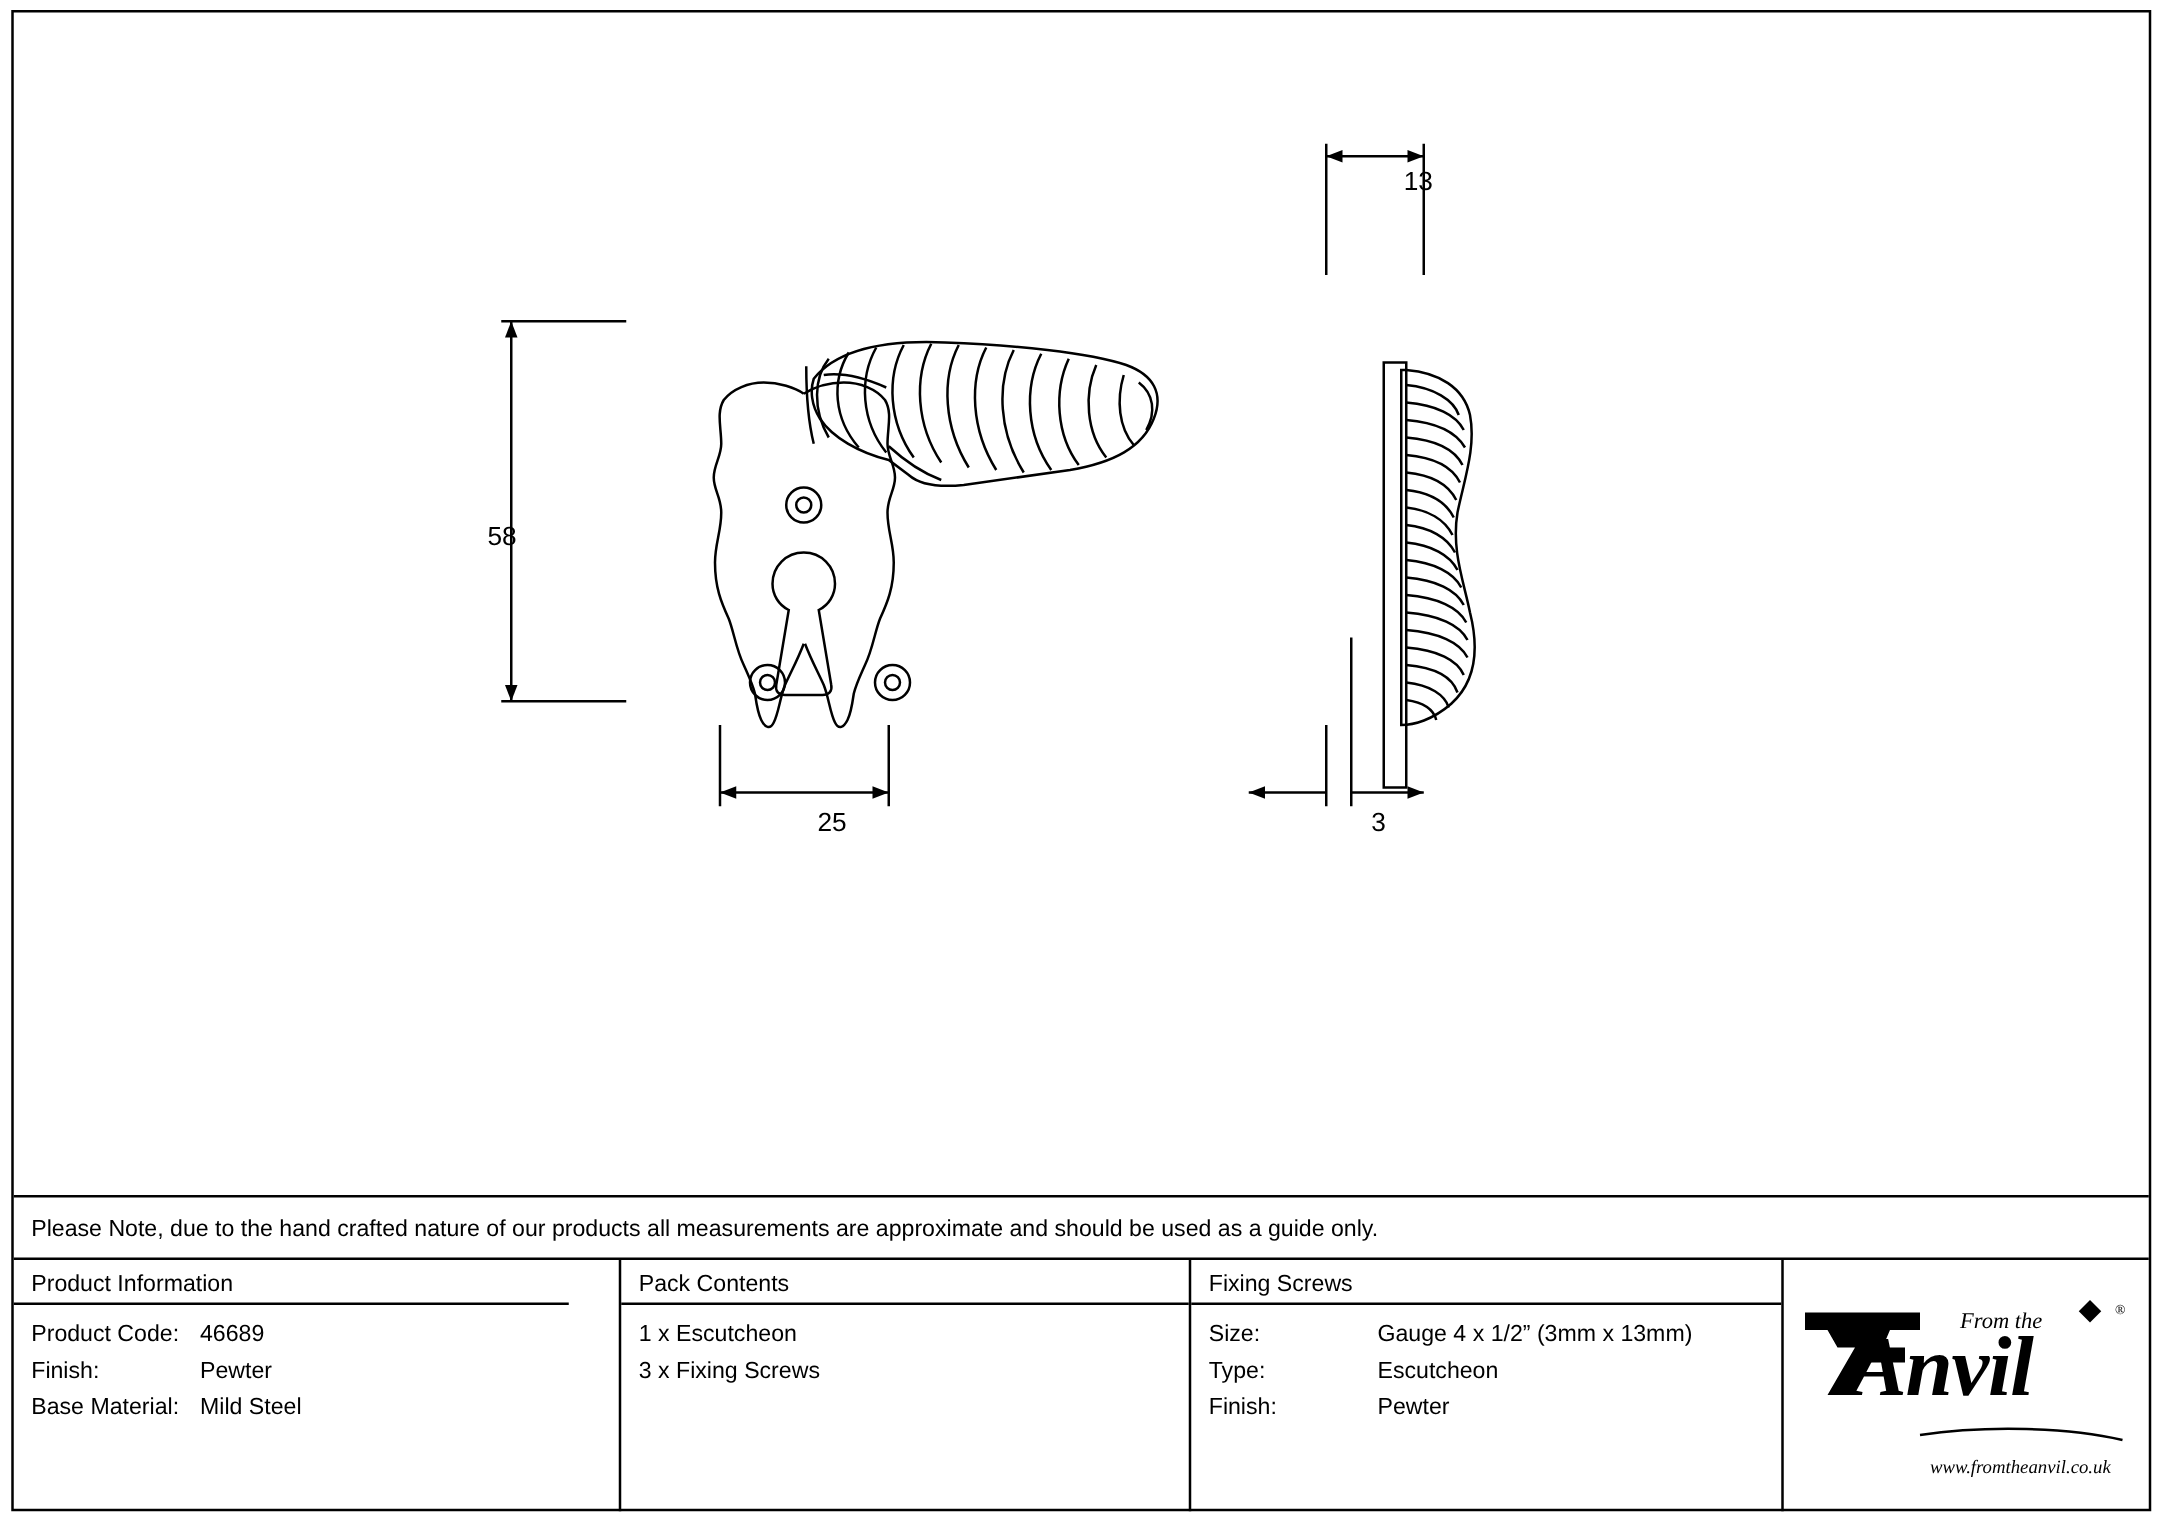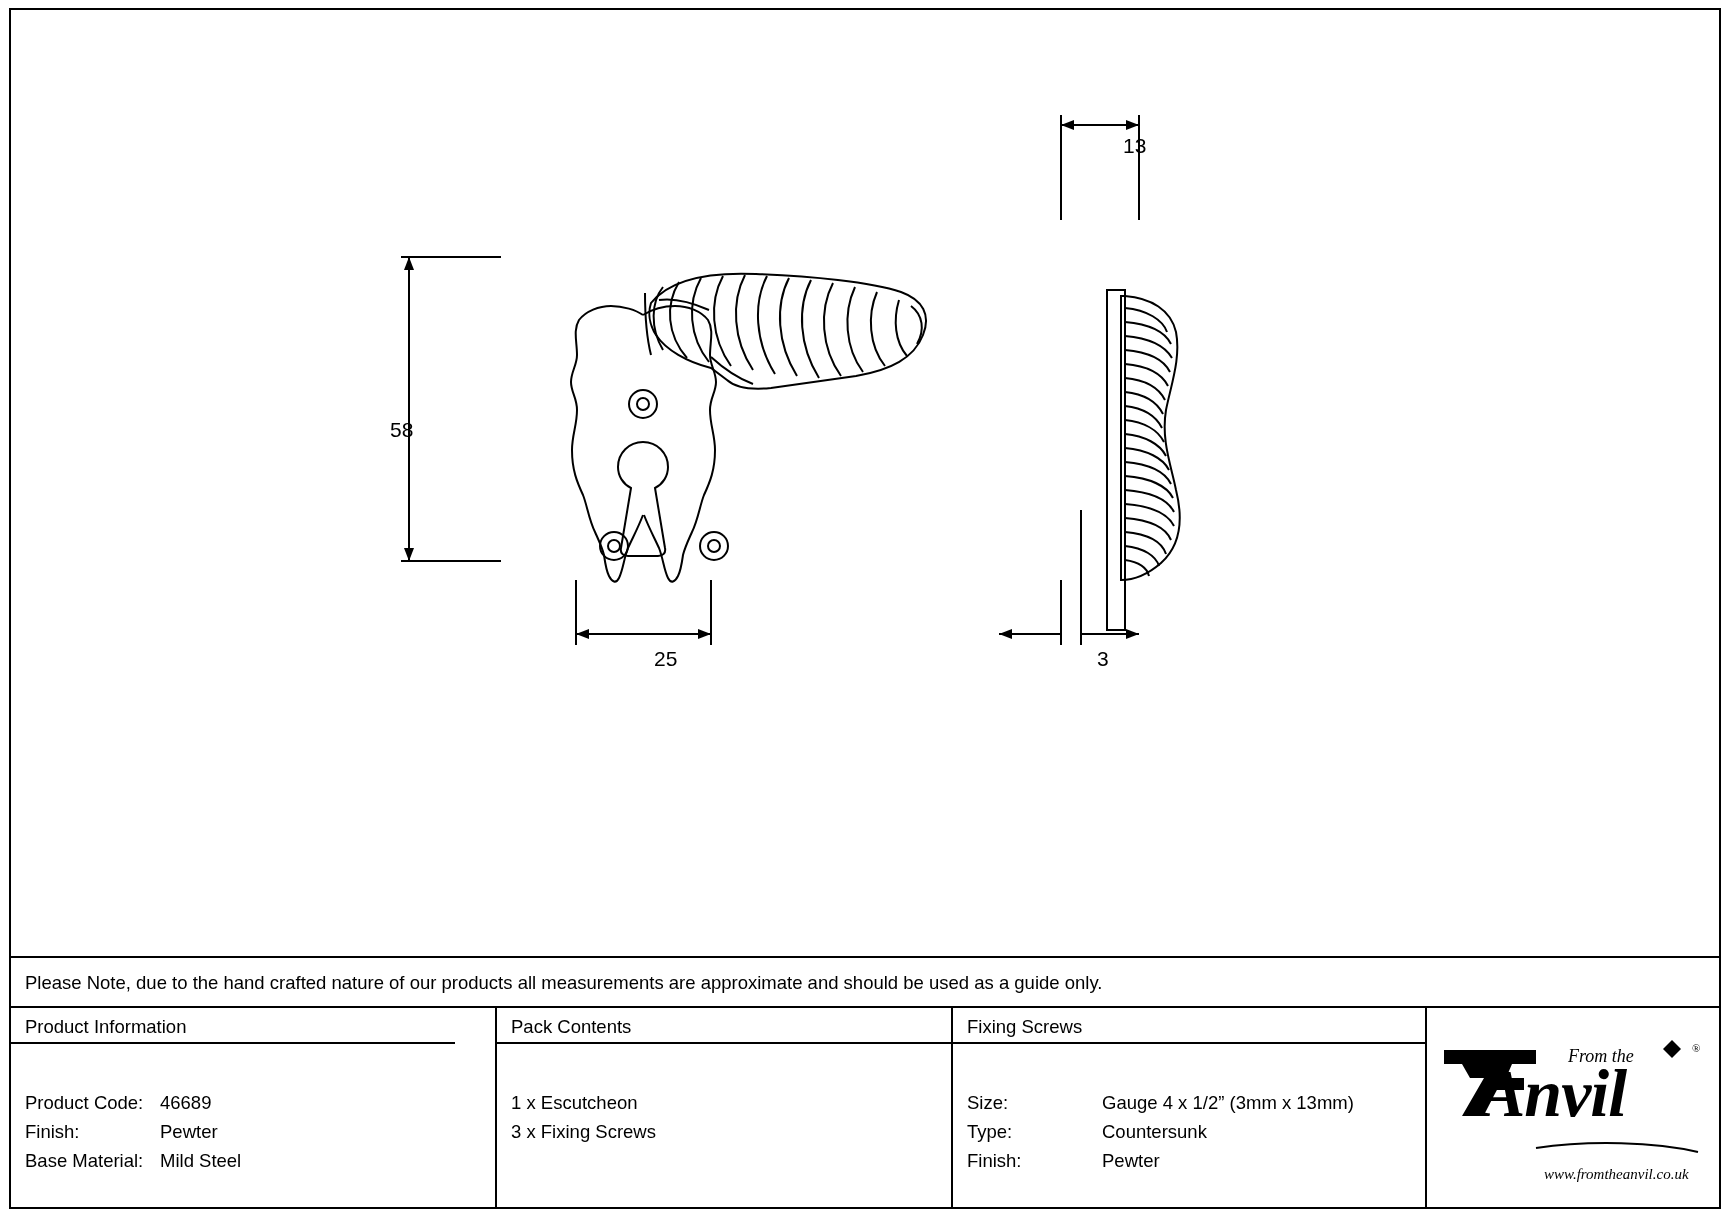--- a/index.html
+++ b/index.html
@@ -83,21 +83,20 @@
     font-size:18.5px;
   }
   .row{
     position:relative;
     height:29px;
     white-space:nowrap;
   }
   .row .lab{
     display:inline-block;
     width:135px;
-    margin-top:36px;
   }
   .row .val{display:inline-block;}
   .rows.packs .row .lab{width:auto;}
   .rows.screws .row .lab{width:135px;}
   
   .logo{
     position:absolute;
     left:1440px;top:1020px;
     width:270px;height:180px;
   }
@@ -351,21 +350,21 @@
 
     <div class="col" style="left:942px;width:472px;">
       <div class="col-head">
         <span>Fixing Screws</span>
       </div>
       <div class="rows screws">
         <div class="row">
           <span class="lab">Size:</span><span class="val">Gauge 4 x 1/2” (3mm x 13mm)</span>
         </div>
         <div class="row">
-          <span class="lab">Type:</span><span class="val">Countersunk</span>
+          <span class="lab">Type:</span><span class="val">Escutcheon</span>
         </div>
         <div class="row">
           <span class="lab">Finish:</span><span class="val">Pewter</span>
         </div>
       </div>
     </div>
   </div>
 
   <div class="logo">
     <svg class="logo-svg" width="270" height="180" viewBox="0 0 270 180">

